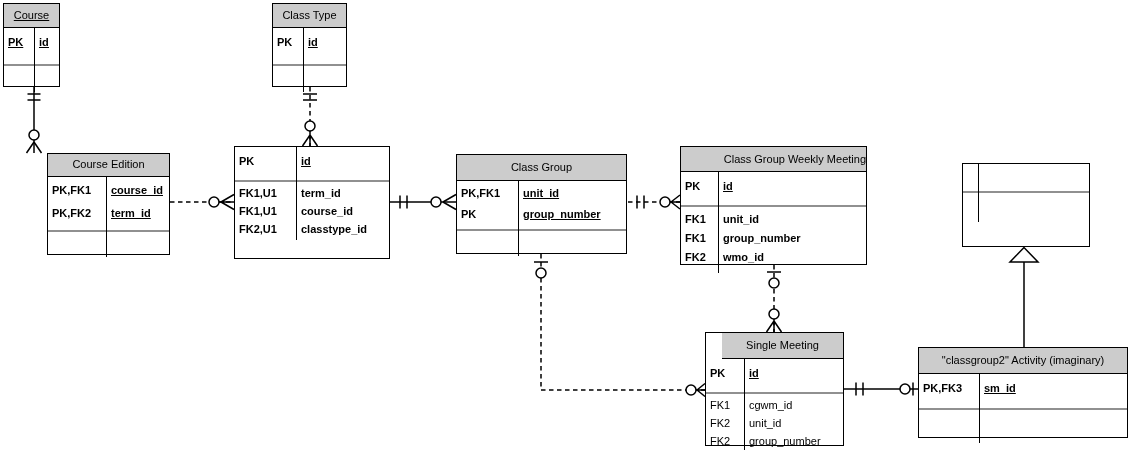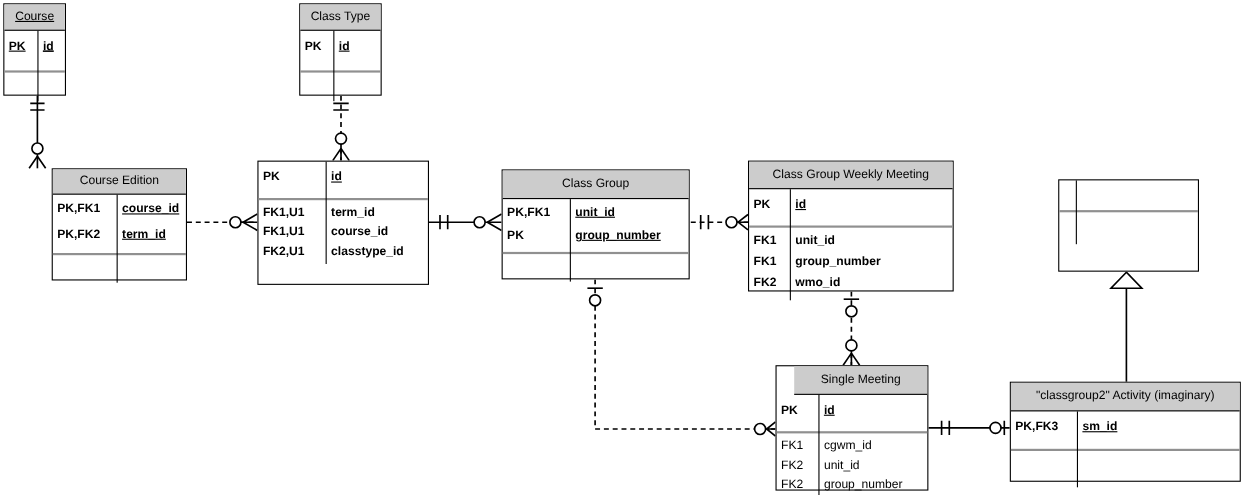--- a/index.html
+++ b/index.html
@@ -184,21 +184,21 @@
           <div class="cell-key">PK</div>
           <div class="cell-name pkname">group_number</div>
         </div>
       </div>
       <div class="sep"></div>
       <div class="sec" style="height:25px;"></div>
     </div>
   </div>
 
   <div class="table" style="left:680px;top:146px;width:187px;height:119px;--keyw:37px;">
-    <div class="thead" style="height:24px;line-height:24px;">Class Group Weekly Meeting</div>
+    <div class="thead" style="height:24px;line-height:24px;text-align:right;">Class Group Weekly Meeting</div>
     <div class="tbody">
       <div class="keyline"></div>
       <div class="sec lh20one" style="height:28px;">
         <div class="row">
           <div class="cell-key">PK</div>
           <div class="cell-name pkname">id</div>
         </div>
       </div>
       <div class="sep"></div>
       <div class="sec lh19" style="height:63px;">

